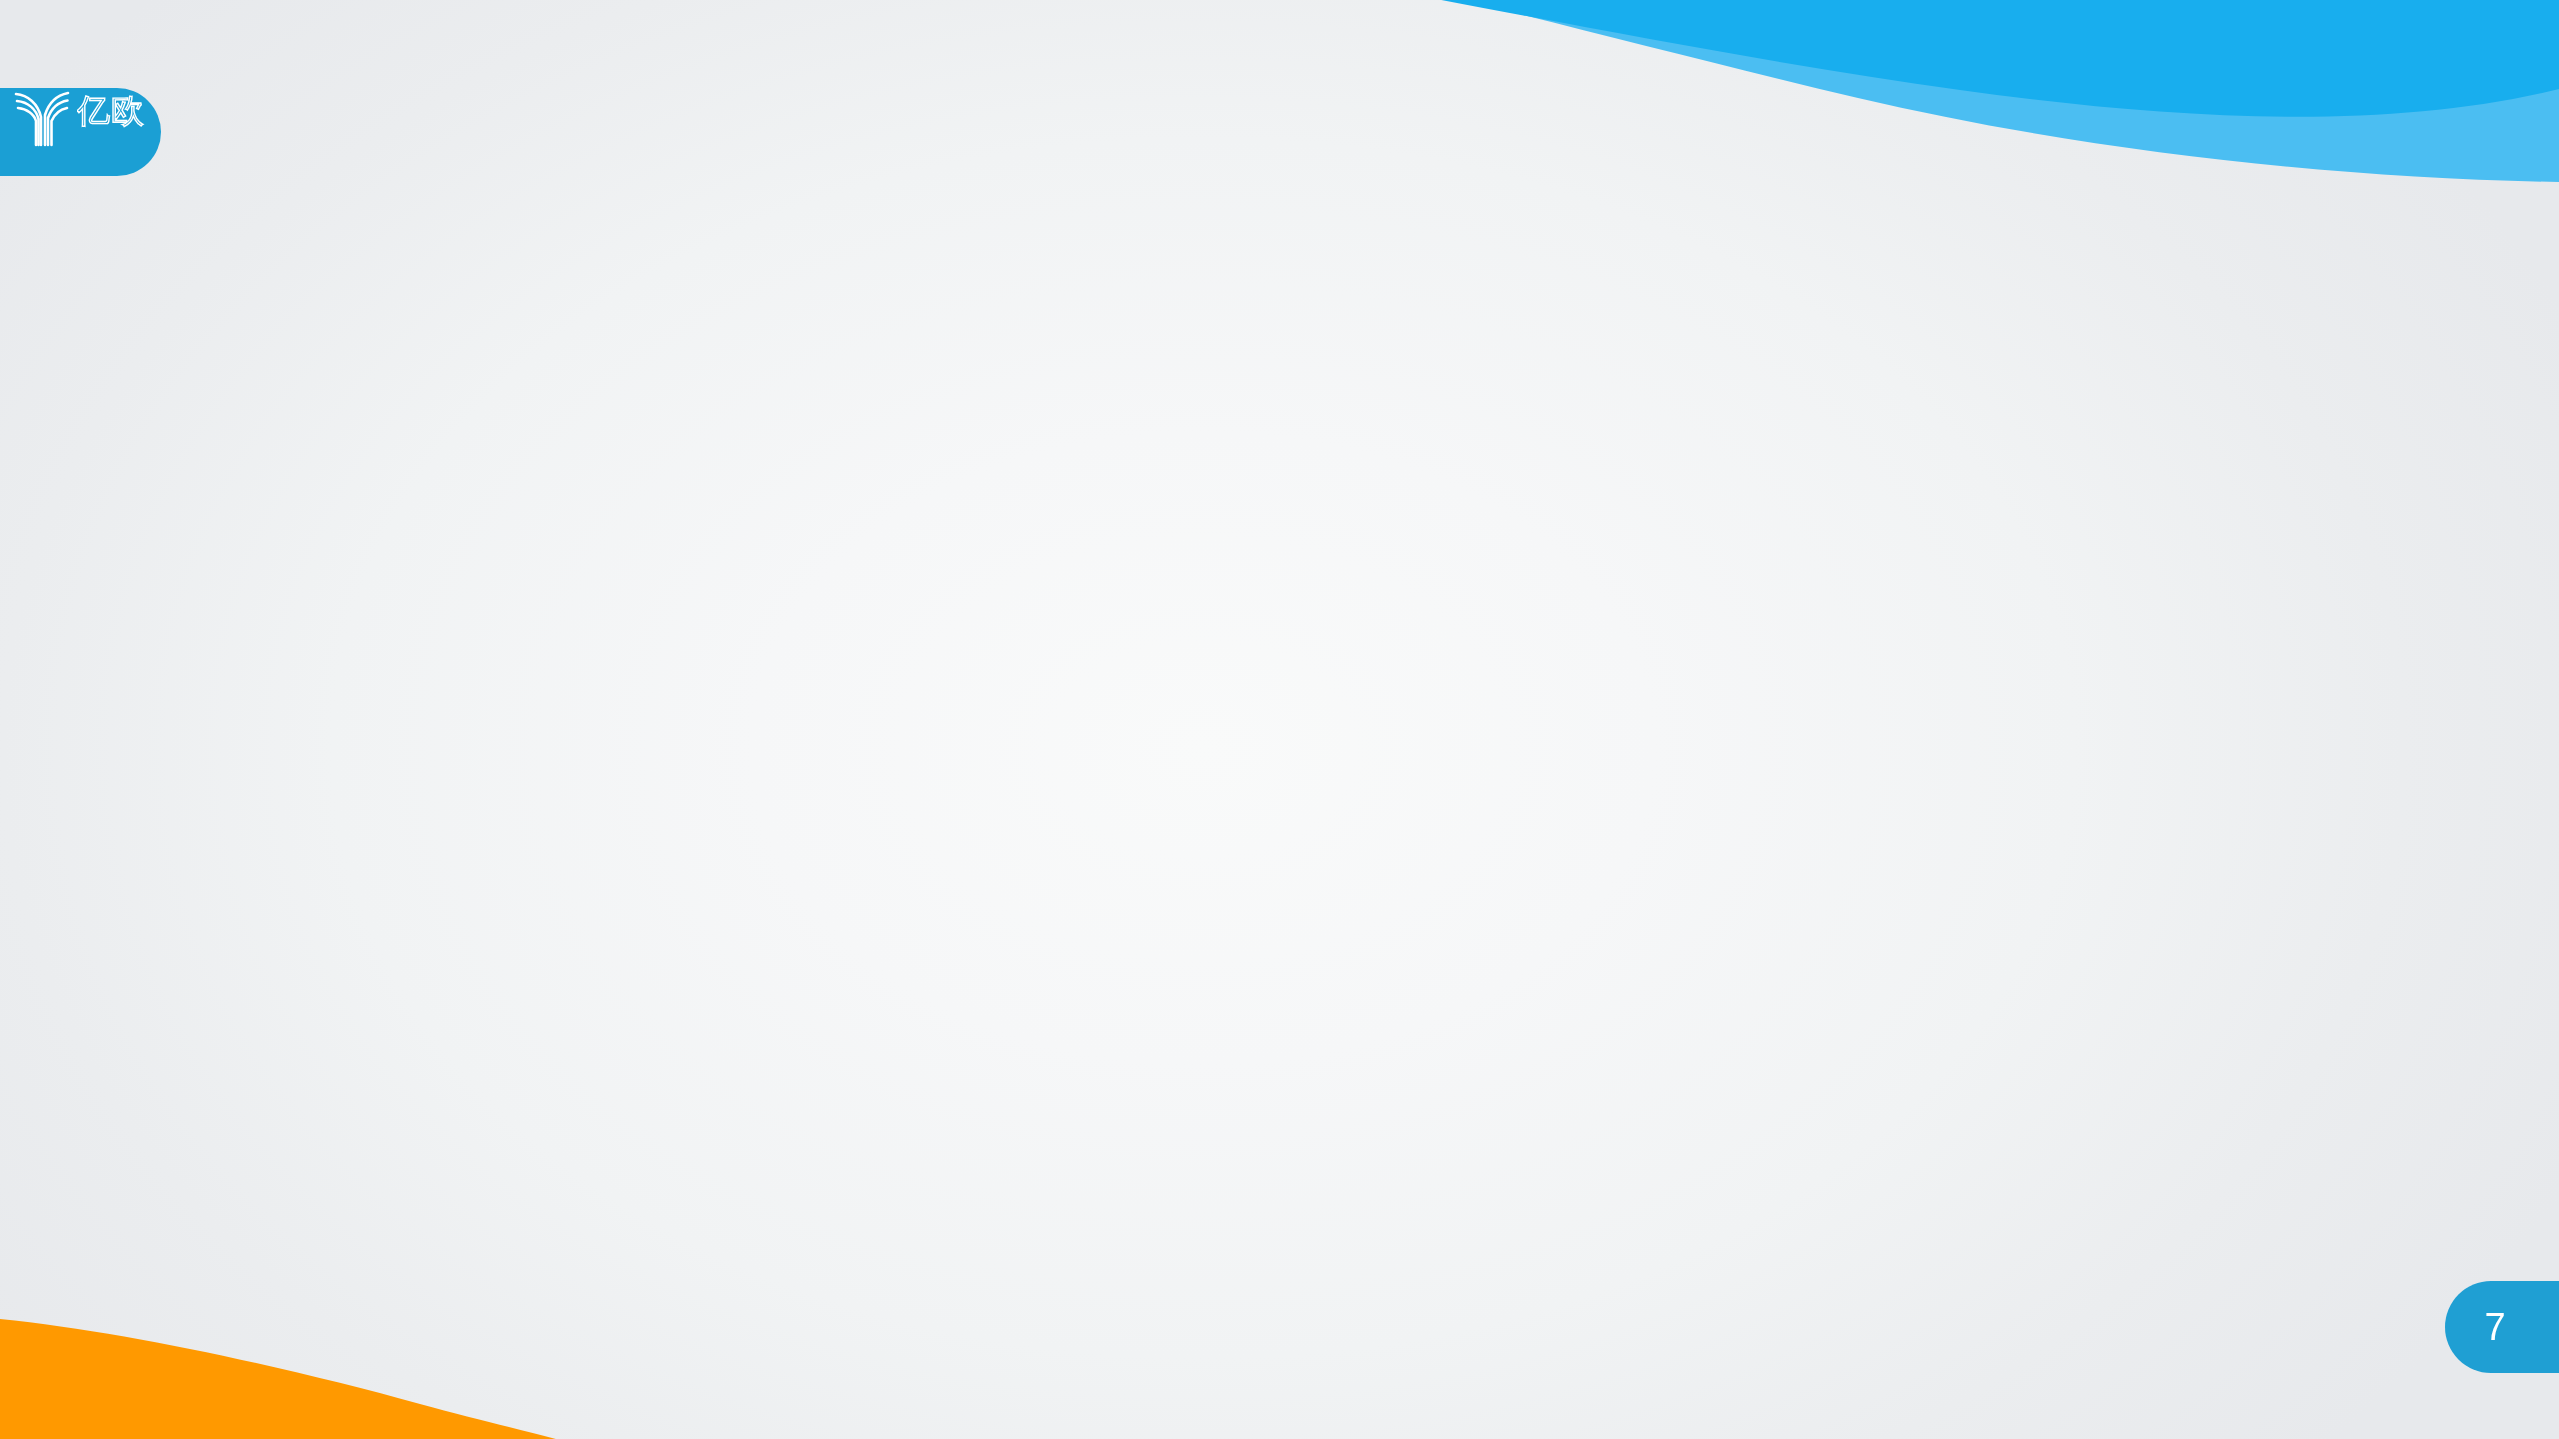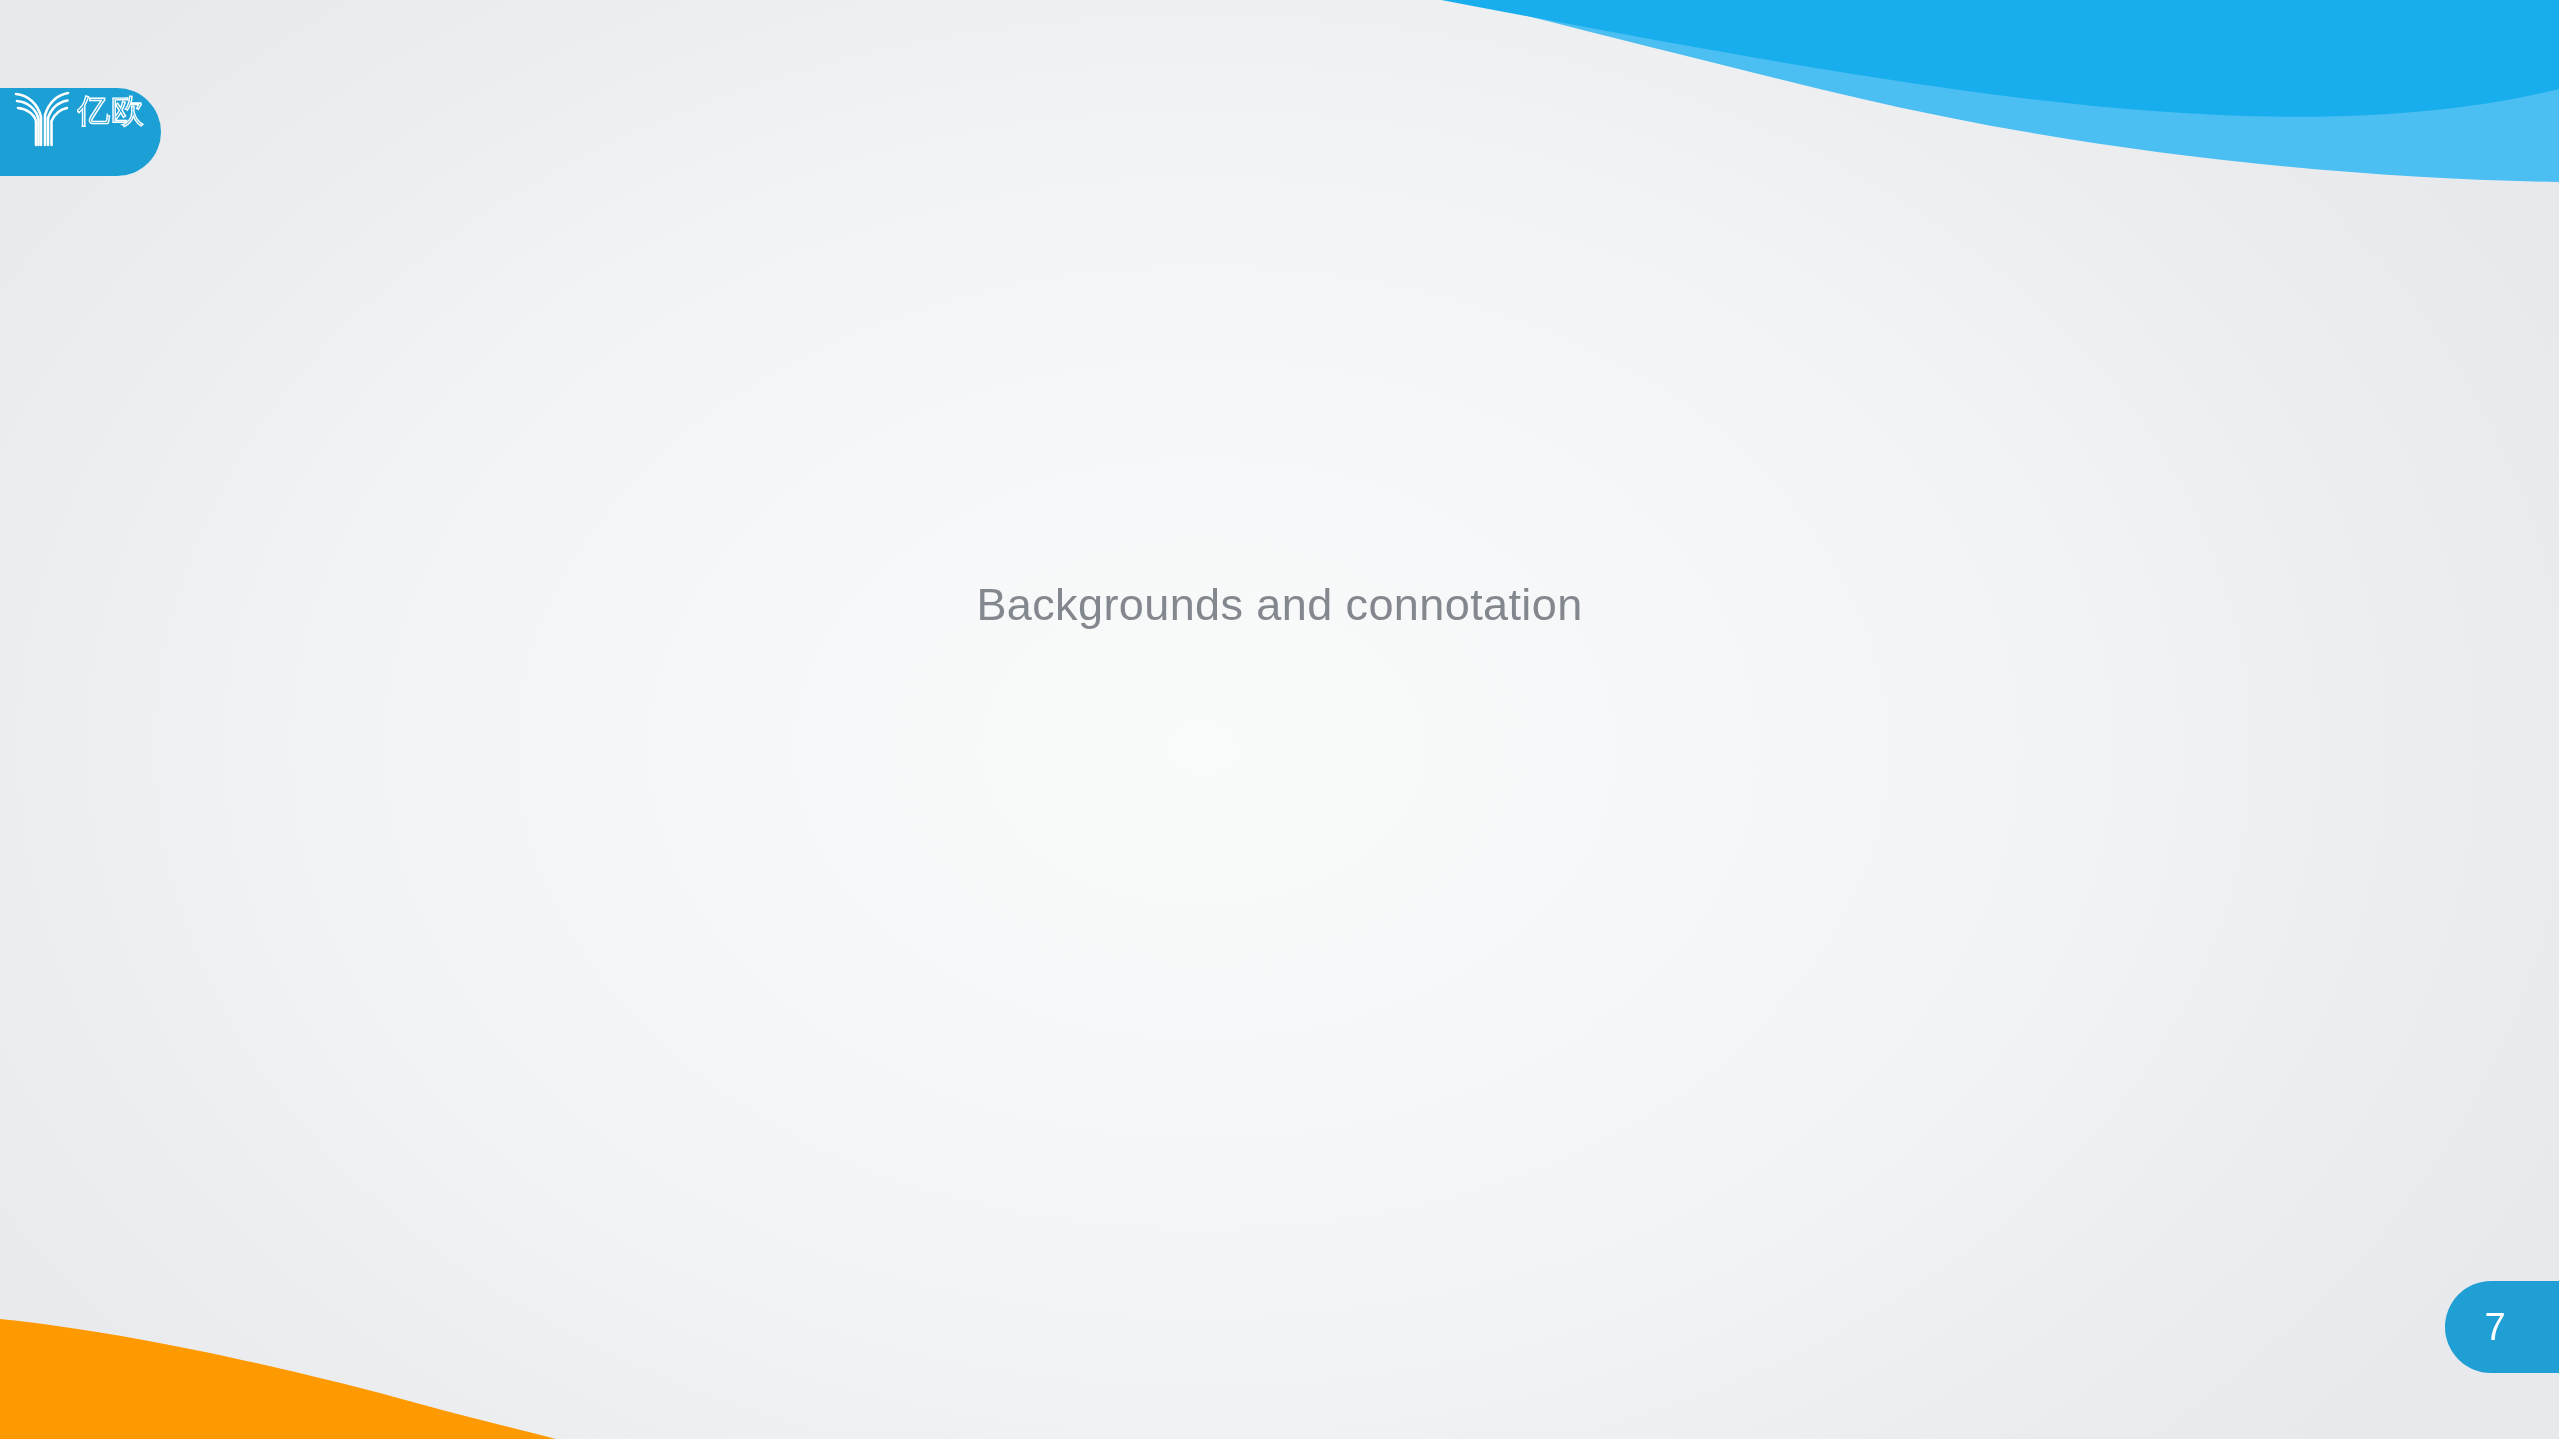--- a/index.html
+++ b/index.html
@@ -151,20 +151,19 @@
         <path d="M53 20 C 46 21.5, 40.5 26, 37.5 33 L37.5 57"></path>
       </g>
     </svg>
 
     <svg class="logo-word" viewBox="0 0 74 44">
       <text x="0" y="34" font-family="'DejaVu Sans','Liberation Sans',sans-serif" font-size="33" letter-spacing="1" fill="none" stroke="#ffffff" stroke-width="1.4">亿欧</text>
     </svg>
   </div>
 
   <div class="center-block">
-    <p class="slide-subtitle">Backgrounds and connotation</p>
   </div>
 
   <div class="page-badge" style="background:#1f9fd3">
     <span class="page-number">7</span>
   </div>
 
 </div>
 
 </body></html>

